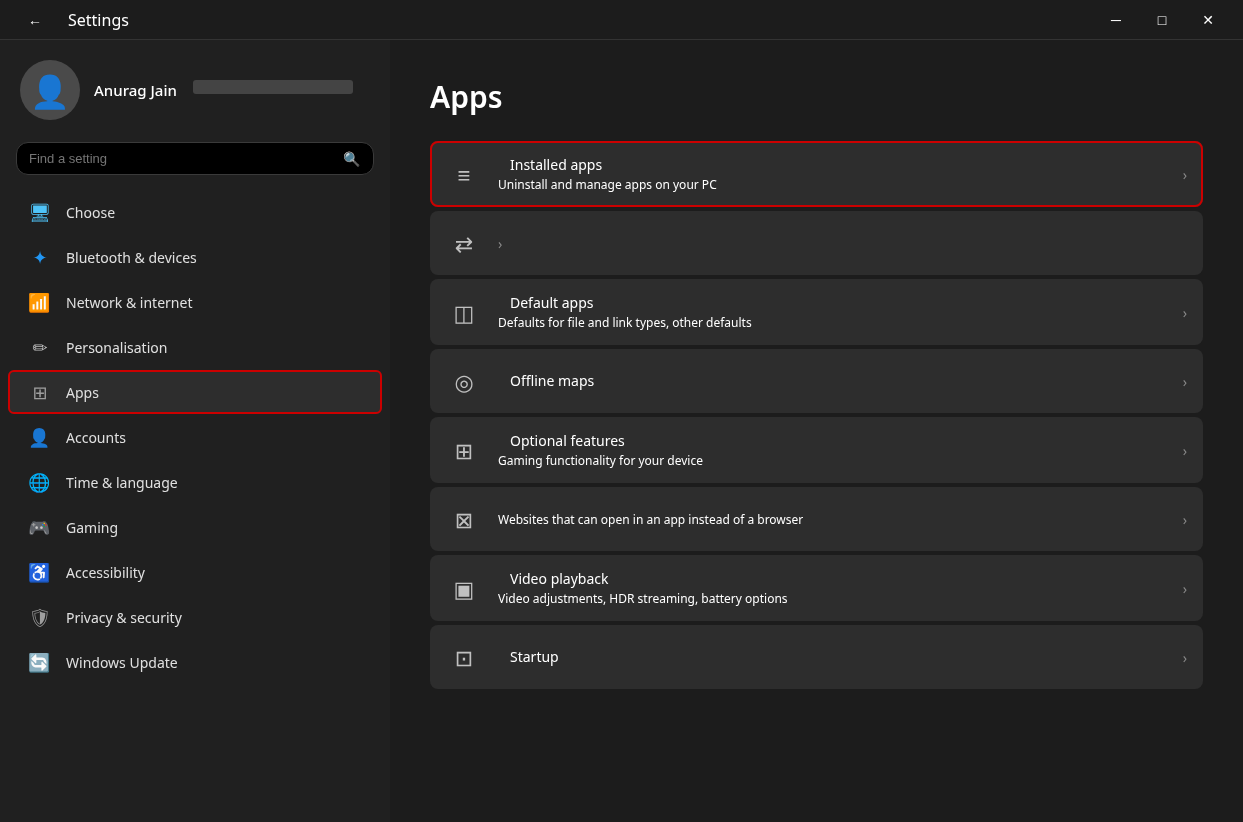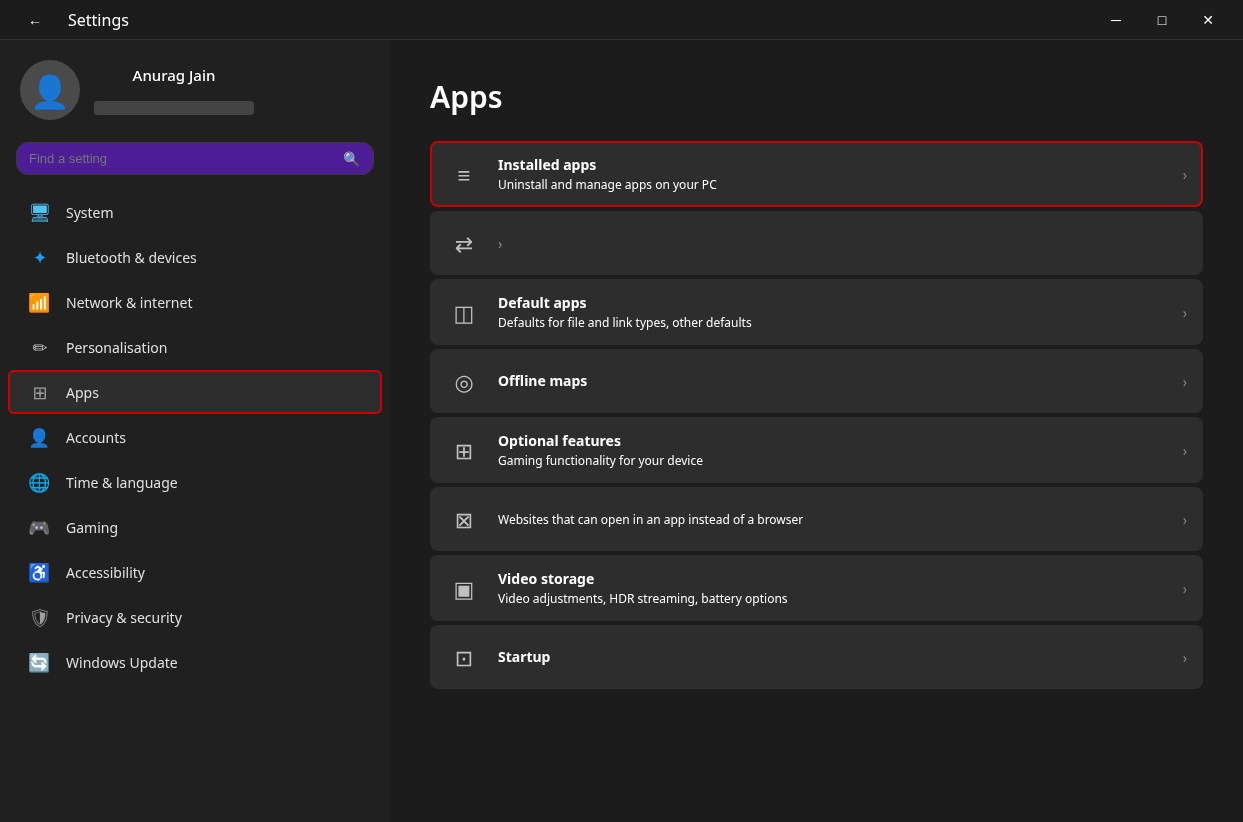--- a/index.html
+++ b/index.html
@@ -81,44 +81,42 @@
       align-items: center;
       justify-content: center;
       flex-shrink: 0;
     }
     .avatar-icon {
       font-size: 32px;
       color: #aaa;
     }
     .user-name-wrapper {
       display: flex;
-      flex-direction: column;
       gap: 16px;
-      align-items: center;
     }
     .user-name {
       font-size: 15px;
       font-weight: 500;
       color: #ffffff;
     }
     .user-badge {
       height: 14px;
       background: #444;
       border-radius: 3px;
       width: 160px;
     }
 
     
     .search-container {
       padding: 6px 16px 14px 16px;
     }
     .search-box {
       display: flex;
       align-items: center;
-      background: #4c1d95;
+      background: #000000;
       border: 1px solid #3a3a3a;
       border-radius: 12px;
       padding: 6px 12px;
       gap: 8px;
     }
     .search-input {
       background: transparent;
       border: none;
       outline: none;
       color: #aaa;
@@ -200,23 +198,24 @@
       justify-content: center;
       font-size: 22px;
       color: #c0c0c0;
       flex-shrink: 0;
     }
     .settings-item-text {
       flex: 1;
     }
     .settings-item-title {
       font-size: 14px;
-      font-weight: 700;
+      font-weight: 400;
       color: #ffffff;
       margin-bottom: 2px;
+      margin-left: 12px;
     }
     .settings-item-desc {
       font-size: 12px;
       color: #ffffff;
     }
     .settings-item-chevron {
       color: #888;
       font-size: 14px;
     }
 
@@ -265,21 +264,21 @@
     <div class="search-container">
       <div class="search-box">
         <input class="search-input" type="text" placeholder="Find a setting" style="">
         <span class="search-icon">🔍</span>
       </div>
     </div>
 
     <div id="nav-list">
         <div class="nav-item">
     <span class="nav-icon" style="color:#4fc3f7">🖥</span>
-    <span>System</span>
+    <span>Choose</span>
   </div>
         <div class="nav-item">
     <span class="nav-icon" style="color:#2196f3">✦</span>
     <span>Bluetooth &amp; devices</span>
   </div>
         <div class="nav-item">
     <span class="nav-icon" style="color:#4db6ac">📶</span>
     <span>Network &amp; internet</span>
   </div>
         <div class="nav-item">
@@ -358,21 +357,21 @@
         <div class="settings-item">
     <div class="settings-item-icon">⊠</div>
     <div class="settings-item-text">
       <div class="settings-item-desc">Websites that can open in an app instead of a browser</div>
     </div>
     <span class="settings-item-chevron">›</span>
   </div>
         <div class="settings-item">
     <div class="settings-item-icon">▣</div>
     <div class="settings-item-text">
-      <div class="settings-item-title">Video storage</div>
+      <div class="settings-item-title">Video playback</div>
       <div class="settings-item-desc">Video adjustments, HDR streaming, battery options</div>
     </div>
     <span class="settings-item-chevron">›</span>
   </div>
         <div class="settings-item">
     <div class="settings-item-icon">⊡</div>
     <div class="settings-item-text">
       <div class="settings-item-title">Startup</div>
 
     </div>

